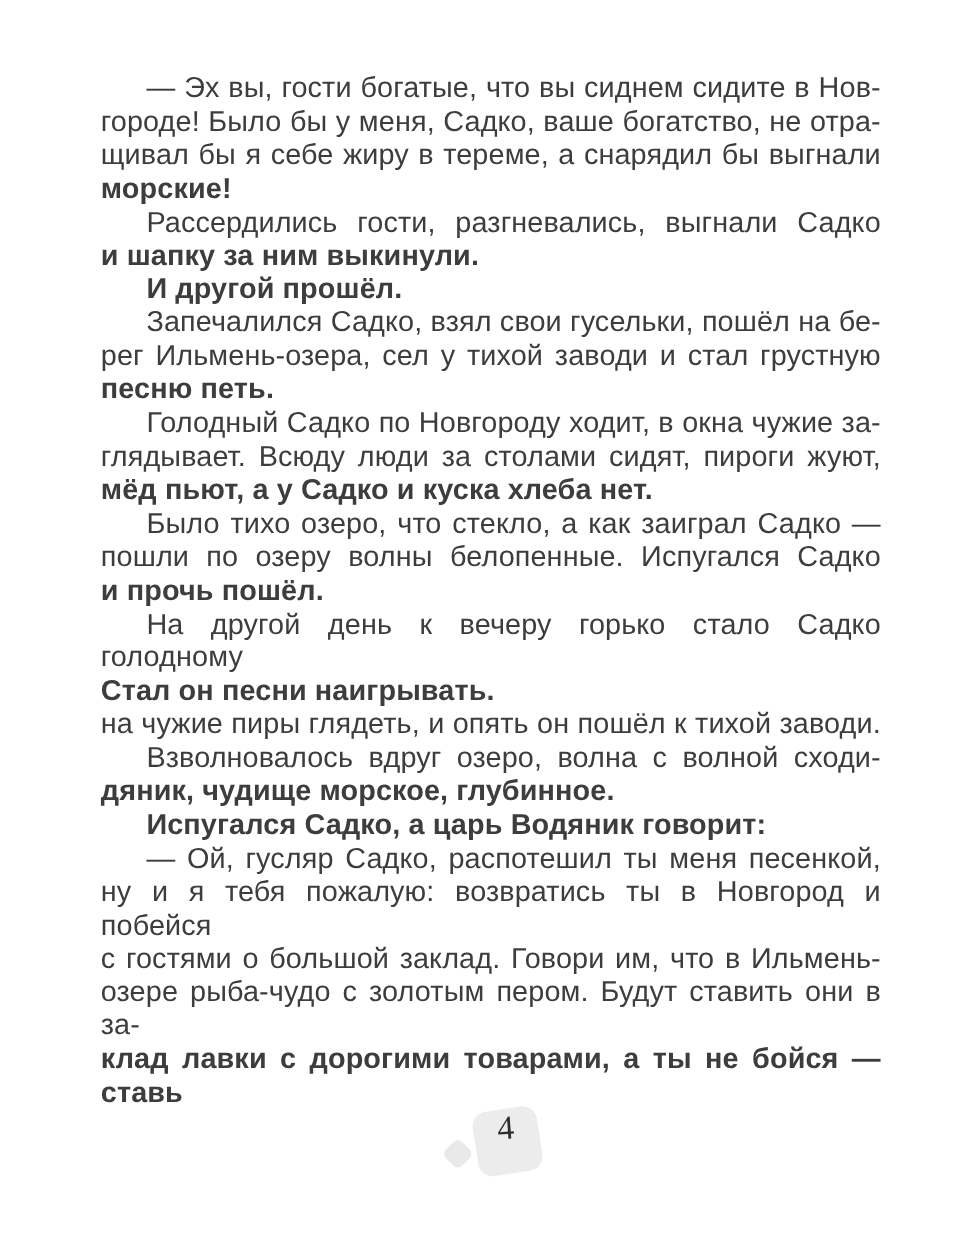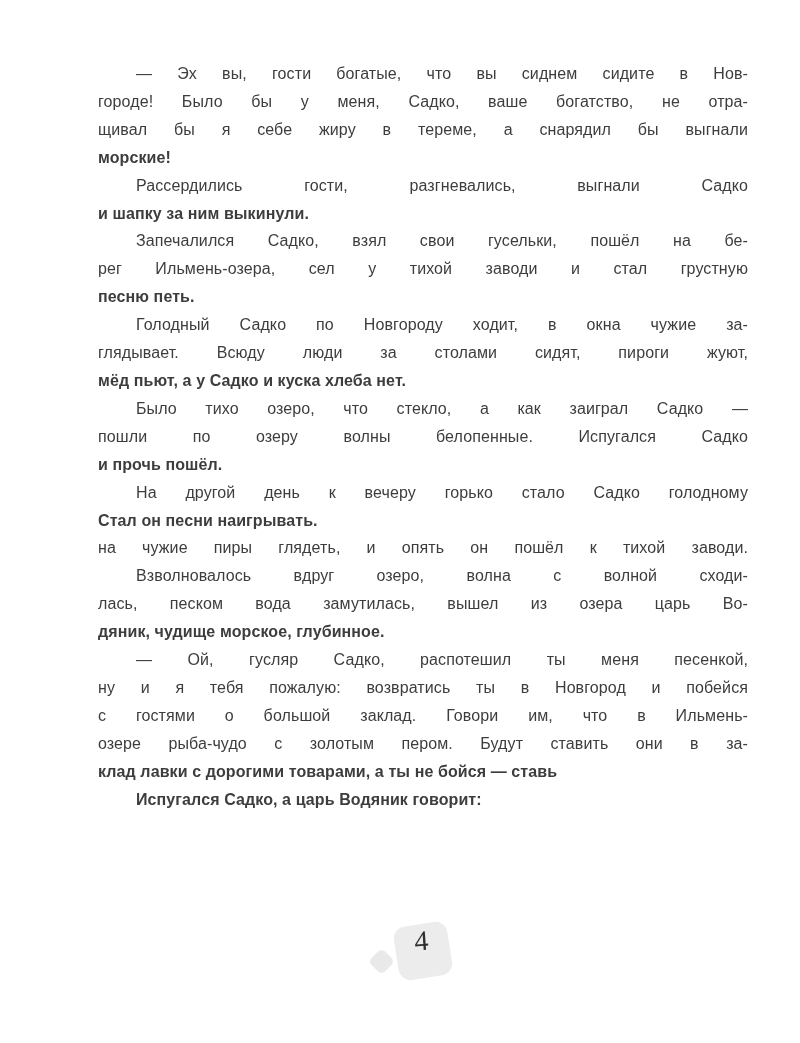--- a/index.html
+++ b/index.html
@@ -12,24 +12,24 @@
     position: relative;
     overflow: hidden;
     font-family: "Liberation Sans", "DejaVu Sans", sans-serif;
   }
   .page {
     position: absolute;
     inset: 0;
   }
   .text-block {
     position: absolute;
-    left: 98px;
+    left: 84px;
     top: 60px;
     width: 650px;
-    font-size: 16px;
+    font-size: 24px;
     line-height: 27.9px;
     letter-spacing: 0.1px;
   }
   .paragraph {
     margin: 0;
   }
   .line {
     text-align: justify;
     text-align-last: justify;
     white-space: normal;
@@ -89,20 +89,23 @@
         <div class="line para-first">— Эх вы, гости богатые, что вы сиднем сидите в Нов-</div>
         <div class="line">городе! Было бы у меня, Садко, ваше богатство, не отра-</div>
         <div class="line">щивал бы я себе жиру в тереме, а снарядил бы выгнали</div>
         <div class="line para-last">морские!</div>
       </div>
       <div class="paragraph">
         <div class="line para-first">Рассердились гости, разгневались, выгнали Садко</div>
         <div class="line para-last">и шапку за ним выкинули.</div>
       </div>
       <div class="paragraph">
+        <div class="line para-first para-last">И другой прошёл.</div>
+      </div>
+      <div class="paragraph">
         <div class="line para-first">Запечалился Садко, взял свои гусельки, пошёл на бе-</div>
         <div class="line">рег Ильмень-озера, сел у тихой заводи и стал грустную</div>
         <div class="line para-last">песню петь.</div>
       </div>
       <div class="paragraph">
         <div class="line para-first">Голодный Садко по Новгороду ходит, в окна чужие за-</div>
         <div class="line">глядывает. Всюду люди за столами сидят, пироги жуют,</div>
         <div class="line para-last">мёд пьют, а у Садко и куска хлеба нет.</div>
       </div>
       <div class="paragraph">
@@ -110,32 +113,31 @@
         <div class="line">пошли по озеру волны белопенные. Испугался Садко</div>
         <div class="line para-last">и прочь пошёл.</div>
       </div>
       <div class="paragraph">
         <div class="line para-first">На другой день к вечеру горько стало Садко голодному</div>
         <div class="line para-last">Стал он песни наигрывать.</div>
         <div class="line">на чужие пиры глядеть, и опять он пошёл к тихой заводи.</div>
       </div>
       <div class="paragraph">
         <div class="line para-first">Взволновалось вдруг озеро, волна с волной сходи-</div>
-        <div class="line">лась, песком вода замутилась, вышел из озера царь Во-</div>
         <div class="line para-last">дяник, чудище морское, глубинное.</div>
+      </div>
+      <div class="paragraph">
+        <div class="line para-first para-last">Испугался Садко, а царь Водяник говорит:</div>
       </div>
       <div class="paragraph">
         <div class="line para-first">— Ой, гусляр Садко, распотешил ты меня песенкой,</div>
         <div class="line">ну и я тебя пожалую: возвратись ты в Новгород и побейся</div>
         <div class="line">с гостями о большой заклад. Говори им, что в Ильмень-</div>
         <div class="line">озере рыба-чудо с золотым пером. Будут ставить они в за-</div>
         <div class="line para-last">клад лавки с дорогими товарами, а ты не бойся — ставь</div>
-      </div>
-      <div class="paragraph">
-        <div class="line para-first para-last">Испугался Садко, а царь Водяник говорит:</div>
       </div>
     </main>
 
   <div class="footer">
     <div class="ornament-diamond" style="background: rgb(233, 233, 233);"></div>
     <div class="page-number-tile" style="background: rgb(236, 236, 236);">
       <span class="page-number" style="color: rgb(46, 46, 46);">4</span>
     </div>
   </div>
 

